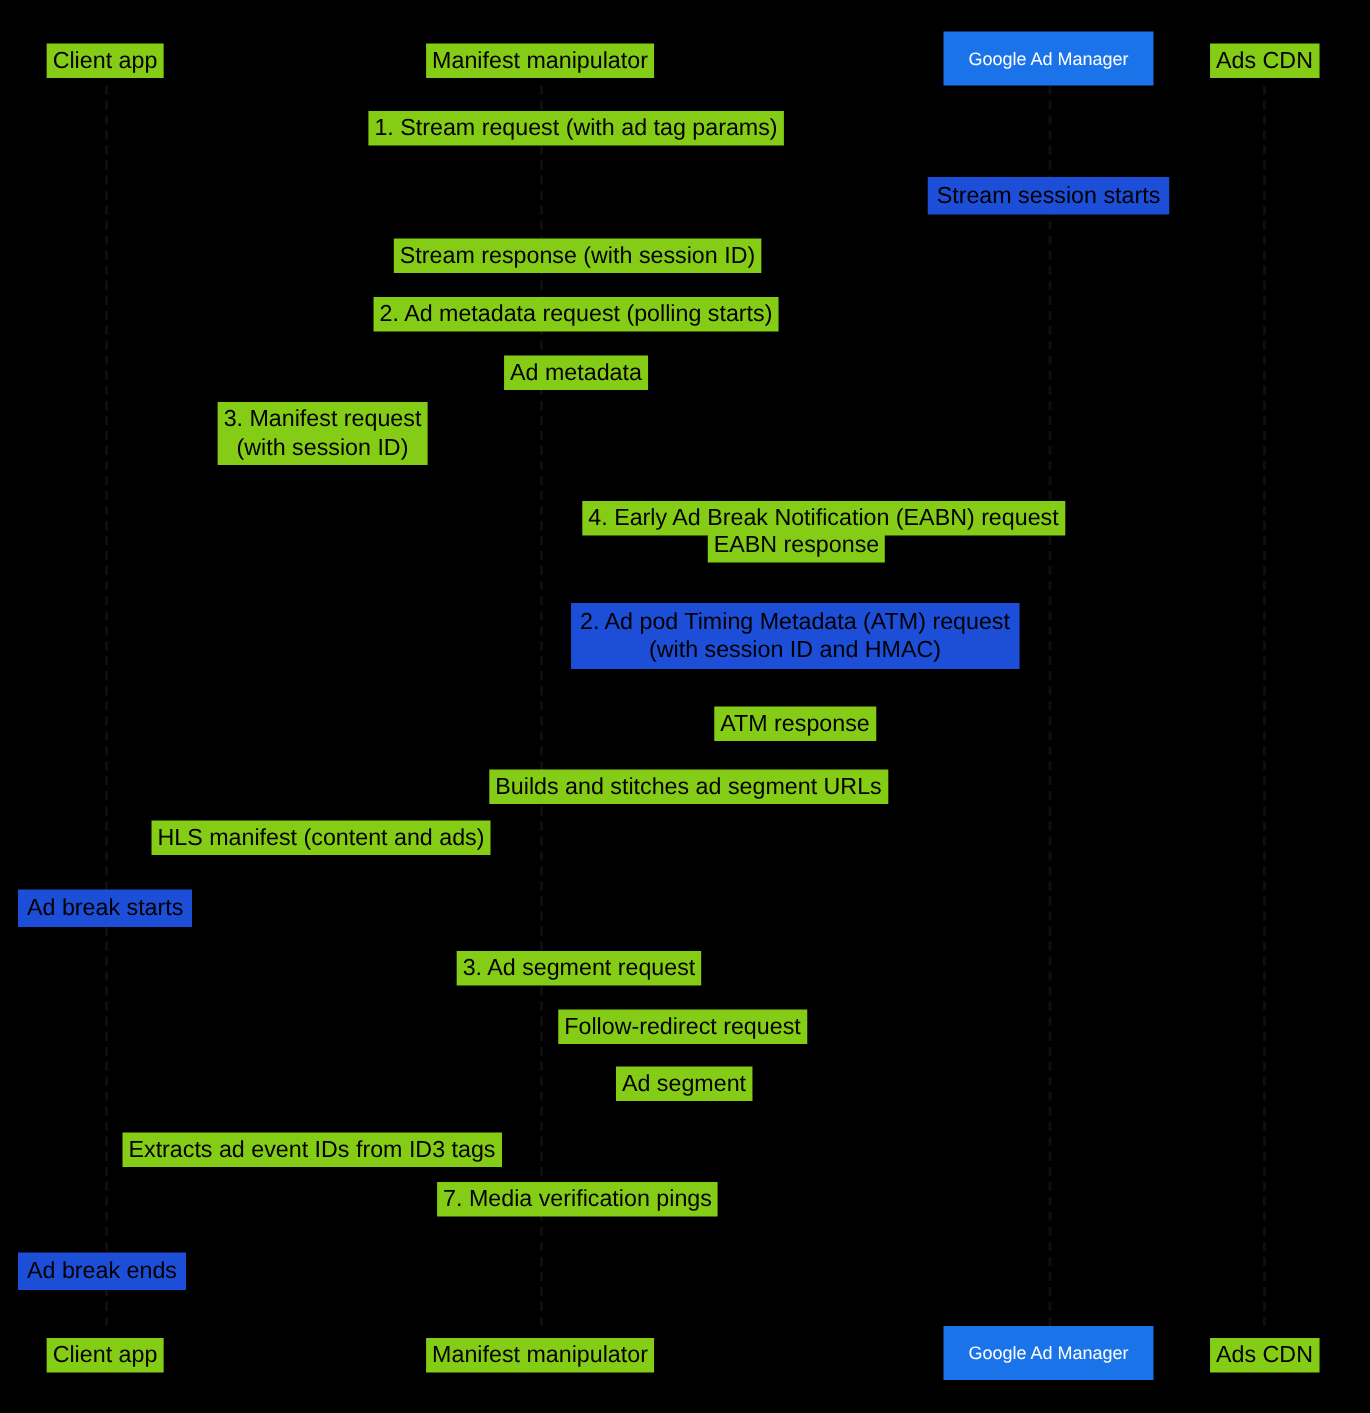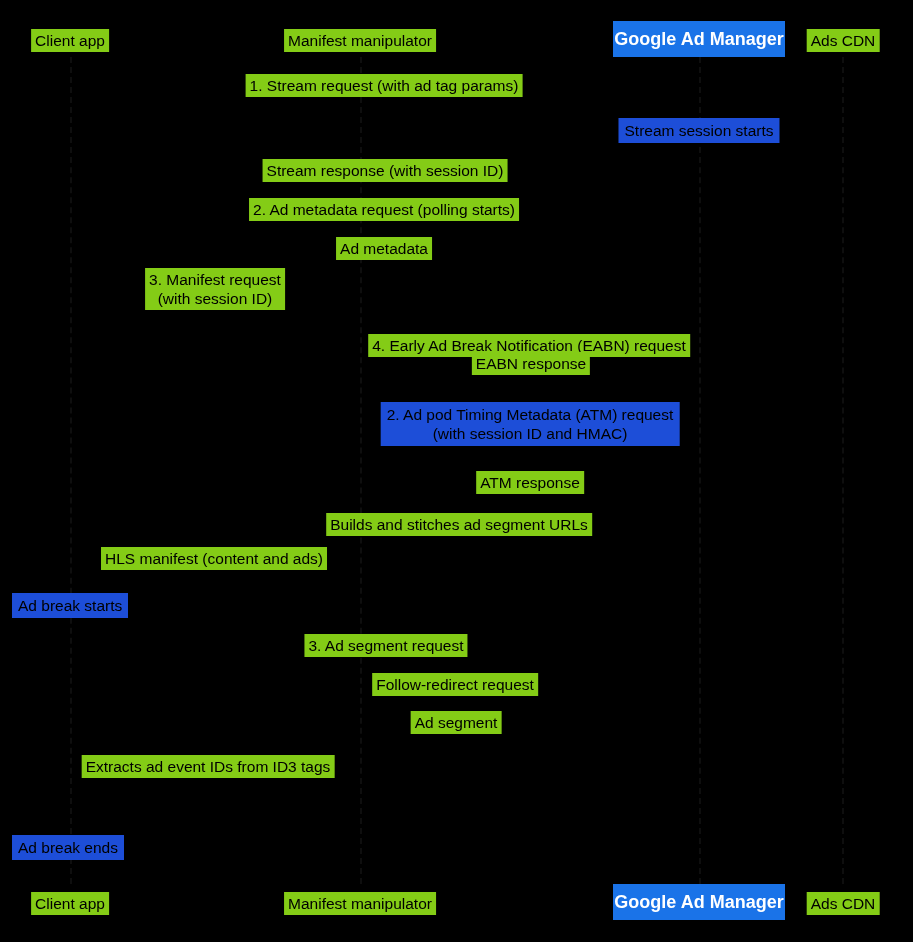--- a/index.html
+++ b/index.html
@@ -39,31 +39,30 @@
   .label.anchor-left {
     transform: none;
   }
   .label.note {
     background: #1d4ed8;
     padding: 2.5px 6px;
   }
   .gam-box {
     position: absolute;
     z-index: 2;
-    width: 172px;
+    width: 140px;
     height: 36px;
     background: #1A73E8;
     color: #ffffff;
-    font-size: 18px;
+    font-size: 12px;
     display: flex;
     align-items: center;
     justify-content: center;
     white-space: nowrap;
     transform: translateX(-50%);
-    font-weight: bold;
   }
 </style>
 </head>
 <body>
 
 <div id="canvas">
 
   <div class="lifeline" style="left:70px"></div>
   <div class="lifeline" style="left:360px"></div>
   <div class="lifeline" style="left:699px"></div>
@@ -74,32 +73,33 @@
   <div class="gam-box" style="left:699px; top:21px">Google Ad Manager</div>
   <div class="label" style="left:843px; top:29px">Ads CDN</div>
 
   <div class="label" style="left:384px; top:74px">1. Stream request (with ad tag params)</div>
   <div class="label note" style="left:699px; top:118px">Stream session starts</div>
   <div class="label" style="left:385px; top:159px">Stream response (with session ID)</div>
   <div class="label" style="left:384px; top:198px">2. Ad metadata request (polling starts)</div>
   <div class="label" style="left:384px; top:237px">Ad metadata</div>
   <div class="label" style="left:215px; top:268px">3. Manifest request
 (with session ID)</div>
-  <div class="label" style="left:529px; top:334px">4. Early Ad Break Notification (EABN) request</div>
+  <div class="label" style="left:549px; top:334px">4. Early Ad Break Notification (EABN) request</div>
   <div class="label" style="left:531px; top:352px">EABN response</div>
   <div class="label note" style="left:530px; top:402px">2. Ad pod Timing Metadata (ATM) request
 (with session ID and HMAC)</div>
   <div class="label" style="left:530px; top:471px">ATM response</div>
   <div class="label" style="left:459px; top:513px">Builds and stitches ad segment URLs</div>
   <div class="label" style="left:214px; top:547px">HLS manifest (content and ads)</div>
   <div class="label note anchor-left" style="left:12px; top:593px">Ad break starts</div>
   <div class="label" style="left:386px; top:634px">3. Ad segment request</div>
   <div class="label" style="left:455px; top:673px">Follow-redirect request</div>
   <div class="label" style="left:456px; top:711px">Ad segment</div>
   <div class="label" style="left:208px; top:755px">Extracts ad event IDs from ID3 tags</div>
+  <div class="label" style="left:385px; top:788px">7. Media verification pings</div>
   <div class="label note anchor-left" style="left:12px; top:835px">Ad break ends</div>
 
   <div class="label" style="left:70px;  top:892px">Client app</div>
   <div class="label" style="left:360px; top:892px">Manifest manipulator</div>
   <div class="gam-box" style="left:699px; top:884px">Google Ad Manager</div>
   <div class="label" style="left:843px; top:892px">Ads CDN</div>
 
 </div>
 
 </body></html>

